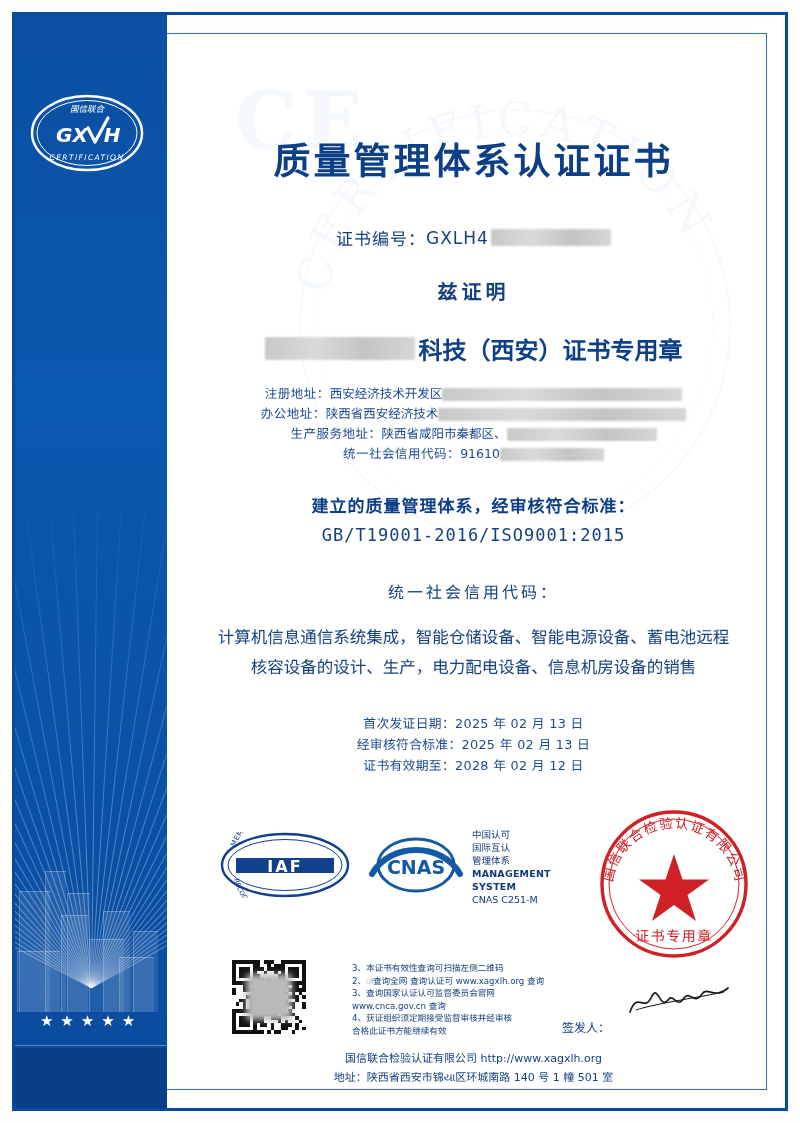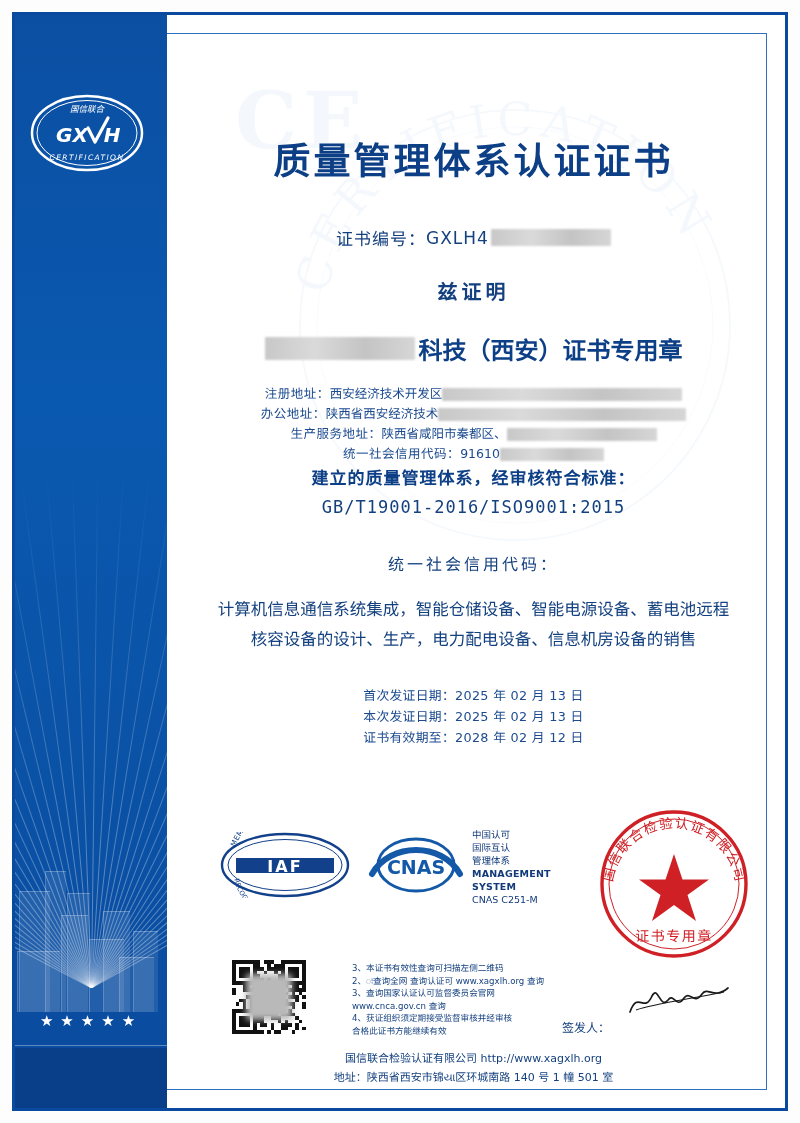--- a/index.html
+++ b/index.html
@@ -99,21 +99,21 @@
     margin-top:26px;font-size:24px;font-weight:700;color:#0d3f86;
     font-family:"DejaVu Serif","Liberation Serif",serif;
     display:flex;justify-content:center;align-items:center;
   }
   .addr-block{
     margin-top:18px;font-size:12.5px;line-height:20px;color:#1b4a8f;
   }
   .addr-row{display:flex;justify-content:center;align-items:center;white-space:nowrap;}
   .addr-row .lbl{letter-spacing:.5px;}
   .std-head{
-    font-size:17px;font-weight:700;color:#0d3f86;letter-spacing:1px;
+    margin-top:28px;font-size:17px;font-weight:700;color:#0d3f86;letter-spacing:1px;
   }
   .std-code{
     margin-top:8px;font-size:17px;color:#13407f;letter-spacing:1px;
     font-family:"DejaVu Sans Mono","Liberation Mono",monospace;
   }
   .scope-head{
     margin-top:34px;font-size:16px;color:#13407f;letter-spacing:3px;
   }
   .scope-body{
     margin-top:20px;font-size:16.5px;line-height:30px;color:#13407f;
@@ -318,21 +318,21 @@
     <div class="scope-body">
       <div>计算机信息通信系统集成，智能仓储设备、智能电源设备、蓄电池远程</div>
       <div>核容设备的设计、生产，电力配电设备、信息机房设备的销售</div>
     </div>
 
     <div class="dates">
       <div>
         <span>首次发证日期：</span><span>2025 年 02 月 13 日</span>
       </div>
       <div>
-        <span>本次发证日期：</span><span>2025 年 02 月 13 日</span>
+        <span>经审核符合标准：</span><span>2025 年 02 月 13 日</span>
       </div>
       <div>
         <span>证书有效期至：</span><span>2028 年 02 月 12 日</span>
       </div>
     </div>
 
   </div>
 
   <div class="marks">
 

